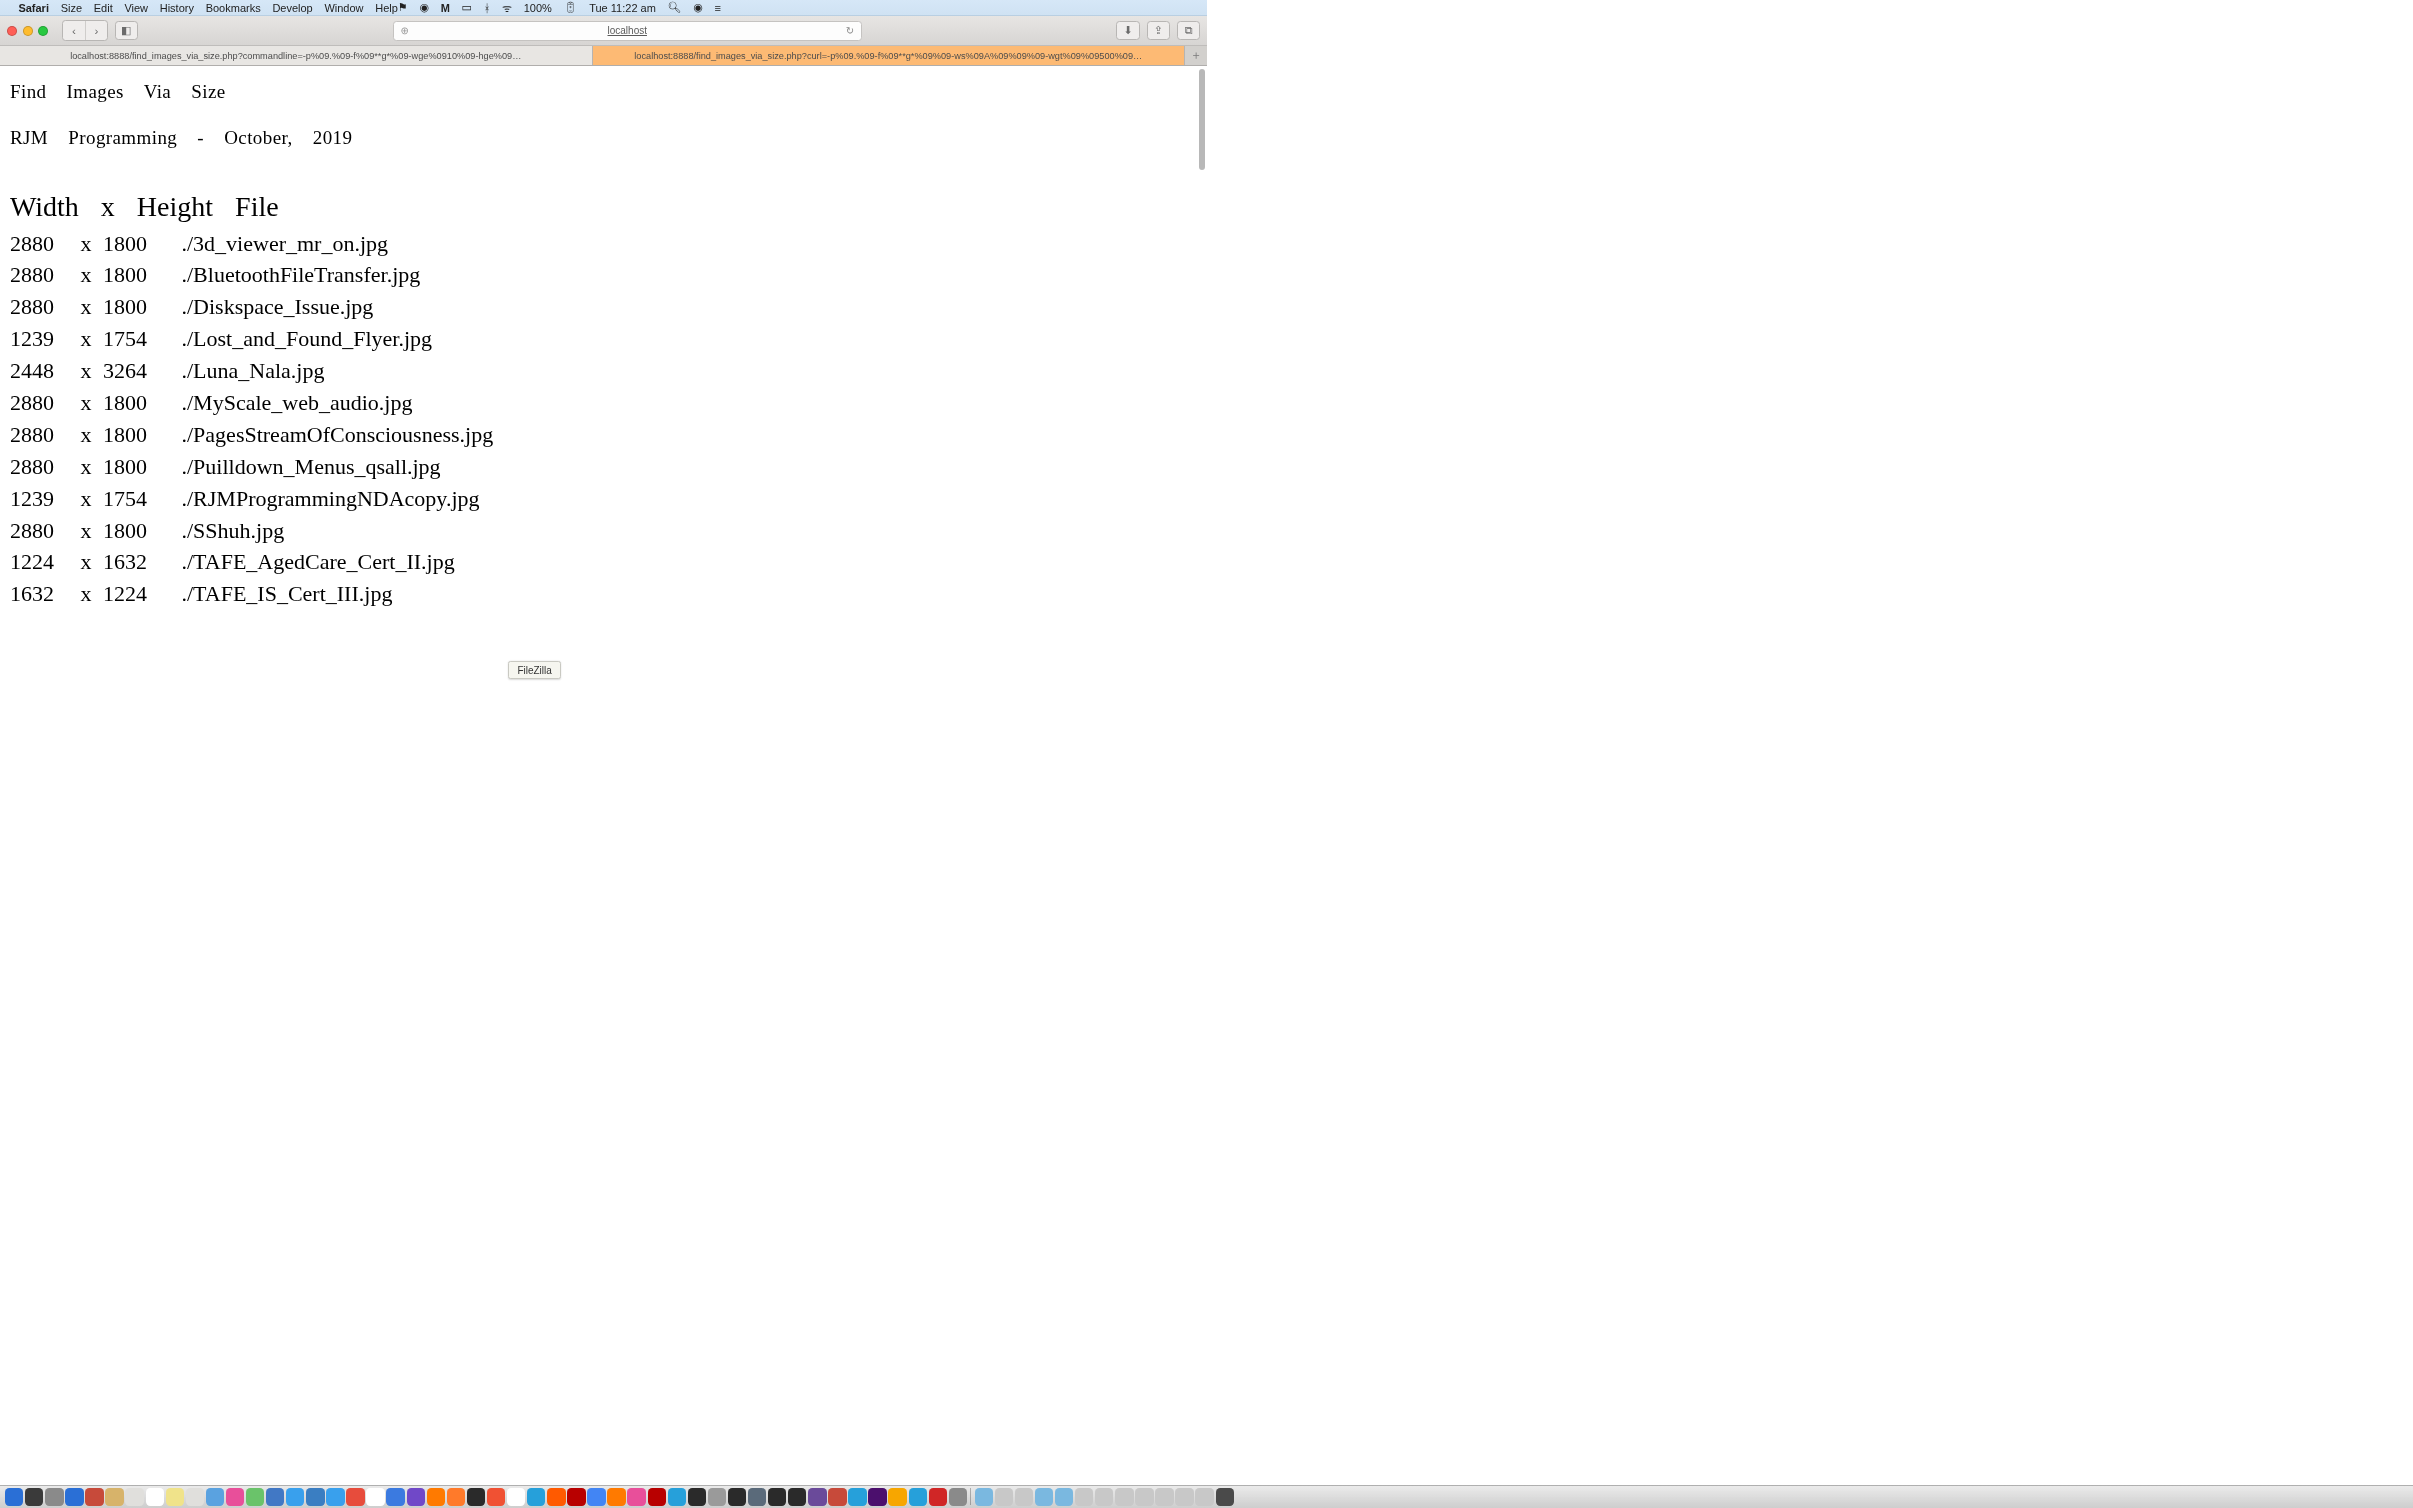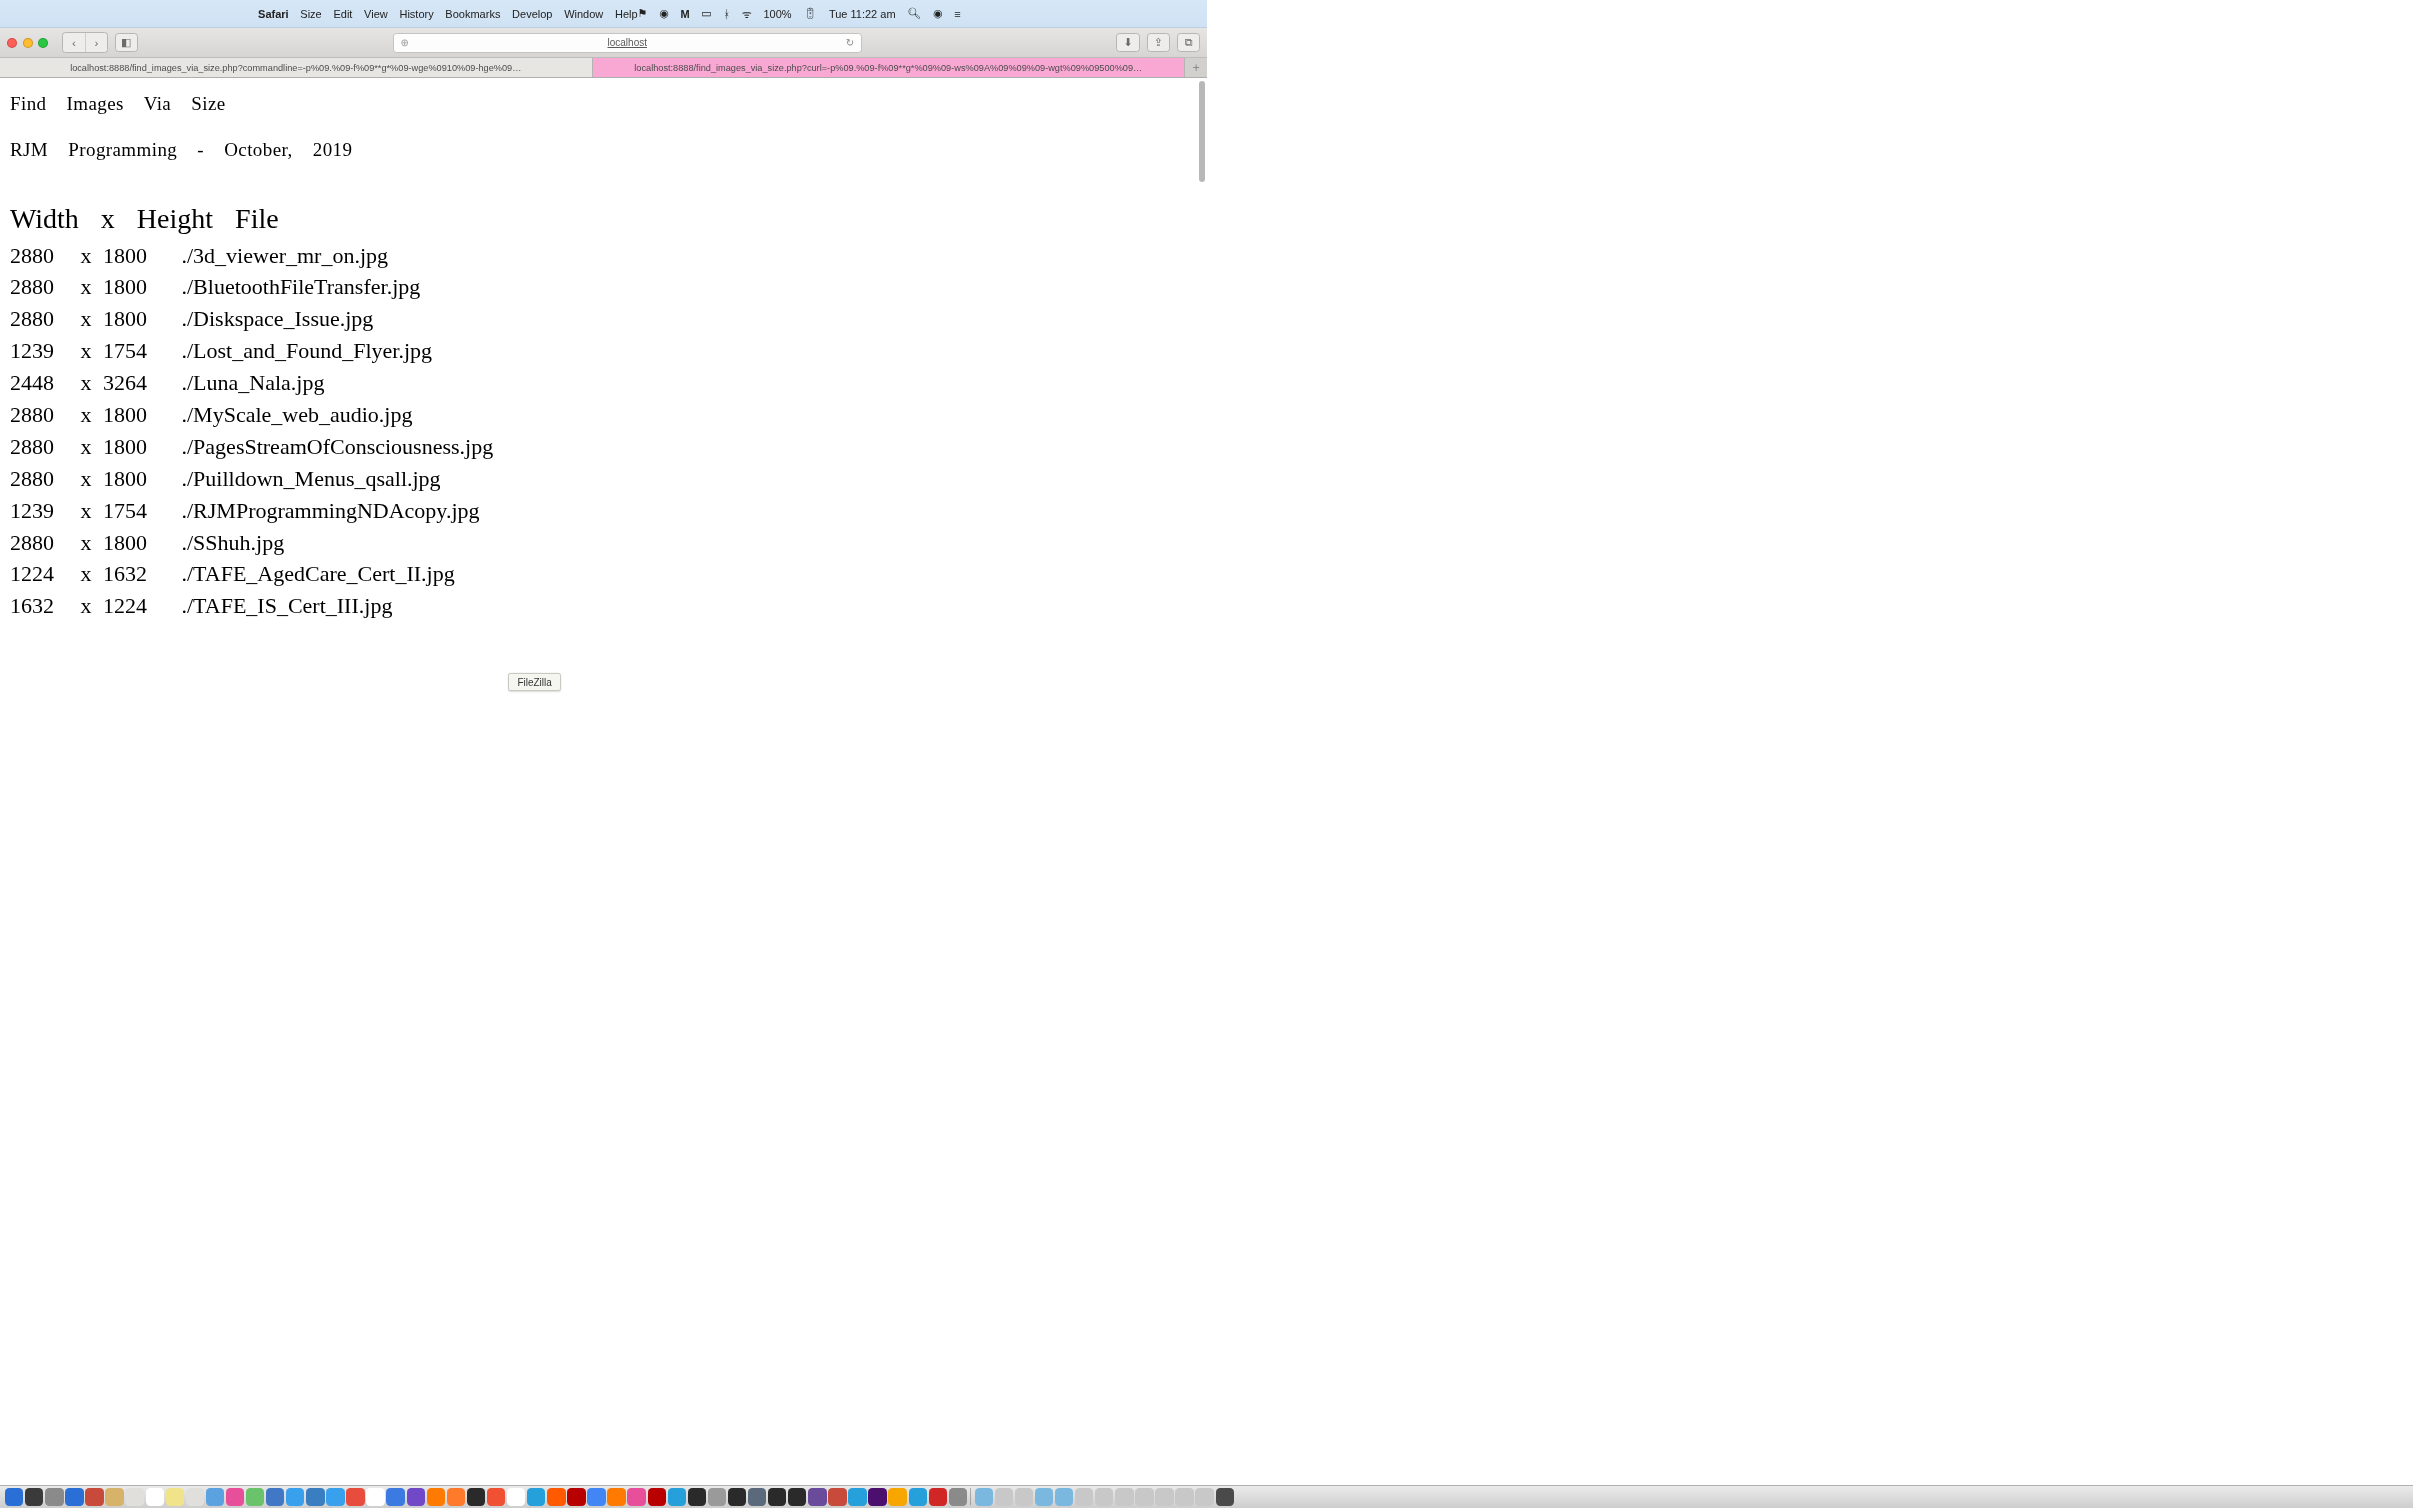--- a/index.html
+++ b/index.html
@@ -1,27 +1,27 @@
 <!DOCTYPE html>
 <html style="font-size:13.4px"><head>
 <meta charset="utf-8">
 <style>
 * { margin: 0; padding: 0; box-sizing: border-box; }
 html, body { width: 1207px; height: 754px; overflow: hidden; font-family: -apple-system, "Helvetica Neue", Arial, sans-serif; }
 
 
 .menubar {
-  height: 28px;
+  height: 16px;
   background: linear-gradient(#d6e7f7, #cfe2f3);
   display: flex;
   align-items: center;
   font-size: 11px;
   color: #222;
   padding: 0 6.7px;
-  justify-content: center;
+  justify-content: flex-start;
   border-bottom: 0.8px solid #b9cfe2;
 }
 .menubar .left, .menubar .right { display: flex; align-items: center; gap: 11.7px; }
 .menubar .appname { font-weight: 600; }
 .apple-logo { font-size: 11.7px; }
 .menu-icon { font-size: 11px; }
 
 
 .toolbar {
   height: 30px;
@@ -52,21 +52,21 @@
 .addrbar .reload { color: #8a8a8a; margin-left: auto; }
 .addrbar .host { flex: 1; text-align: center; color: #5a5a5a; text-decoration: underline; }
 .tool-right { display: flex; gap: 6.7px; }
 .tool-right button { width: 23.5px; height: 18.4px; border: 0.8px solid #b8b6b4; border-radius: 3.4px; background: #efedec; color: #6b6b6b; font-size: 11px; }
 
 
 .tabbar { height: 20px; background: #cfcdca; display: flex; border-bottom: 0.8px solid #b0aeac; }
 .tab {
   flex: 1; display: flex; align-items: center; justify-content: center;
   font-size: 9.2px; color: #4c4c4c; border-right: 0.8px solid #b6b4b2;
-  background: #f9a8d4; padding: 0 6.7px;
+  background: #fdba74; padding: 0 6.7px;
   white-space: nowrap; overflow: hidden; text-overflow: ellipsis;
 }
 .tab.active { background: #e8e6e3; }
 .tab-plus { width: 22px; display: flex; align-items: center; justify-content: center; color: #7a7a7a; background: #d2d0cd; font-size: 11.7px; }
 
 
 .page {
   position: relative;
   height: calc(754px - 18.4px - 30px - 20px - 23.5px);
   background: #fff;

